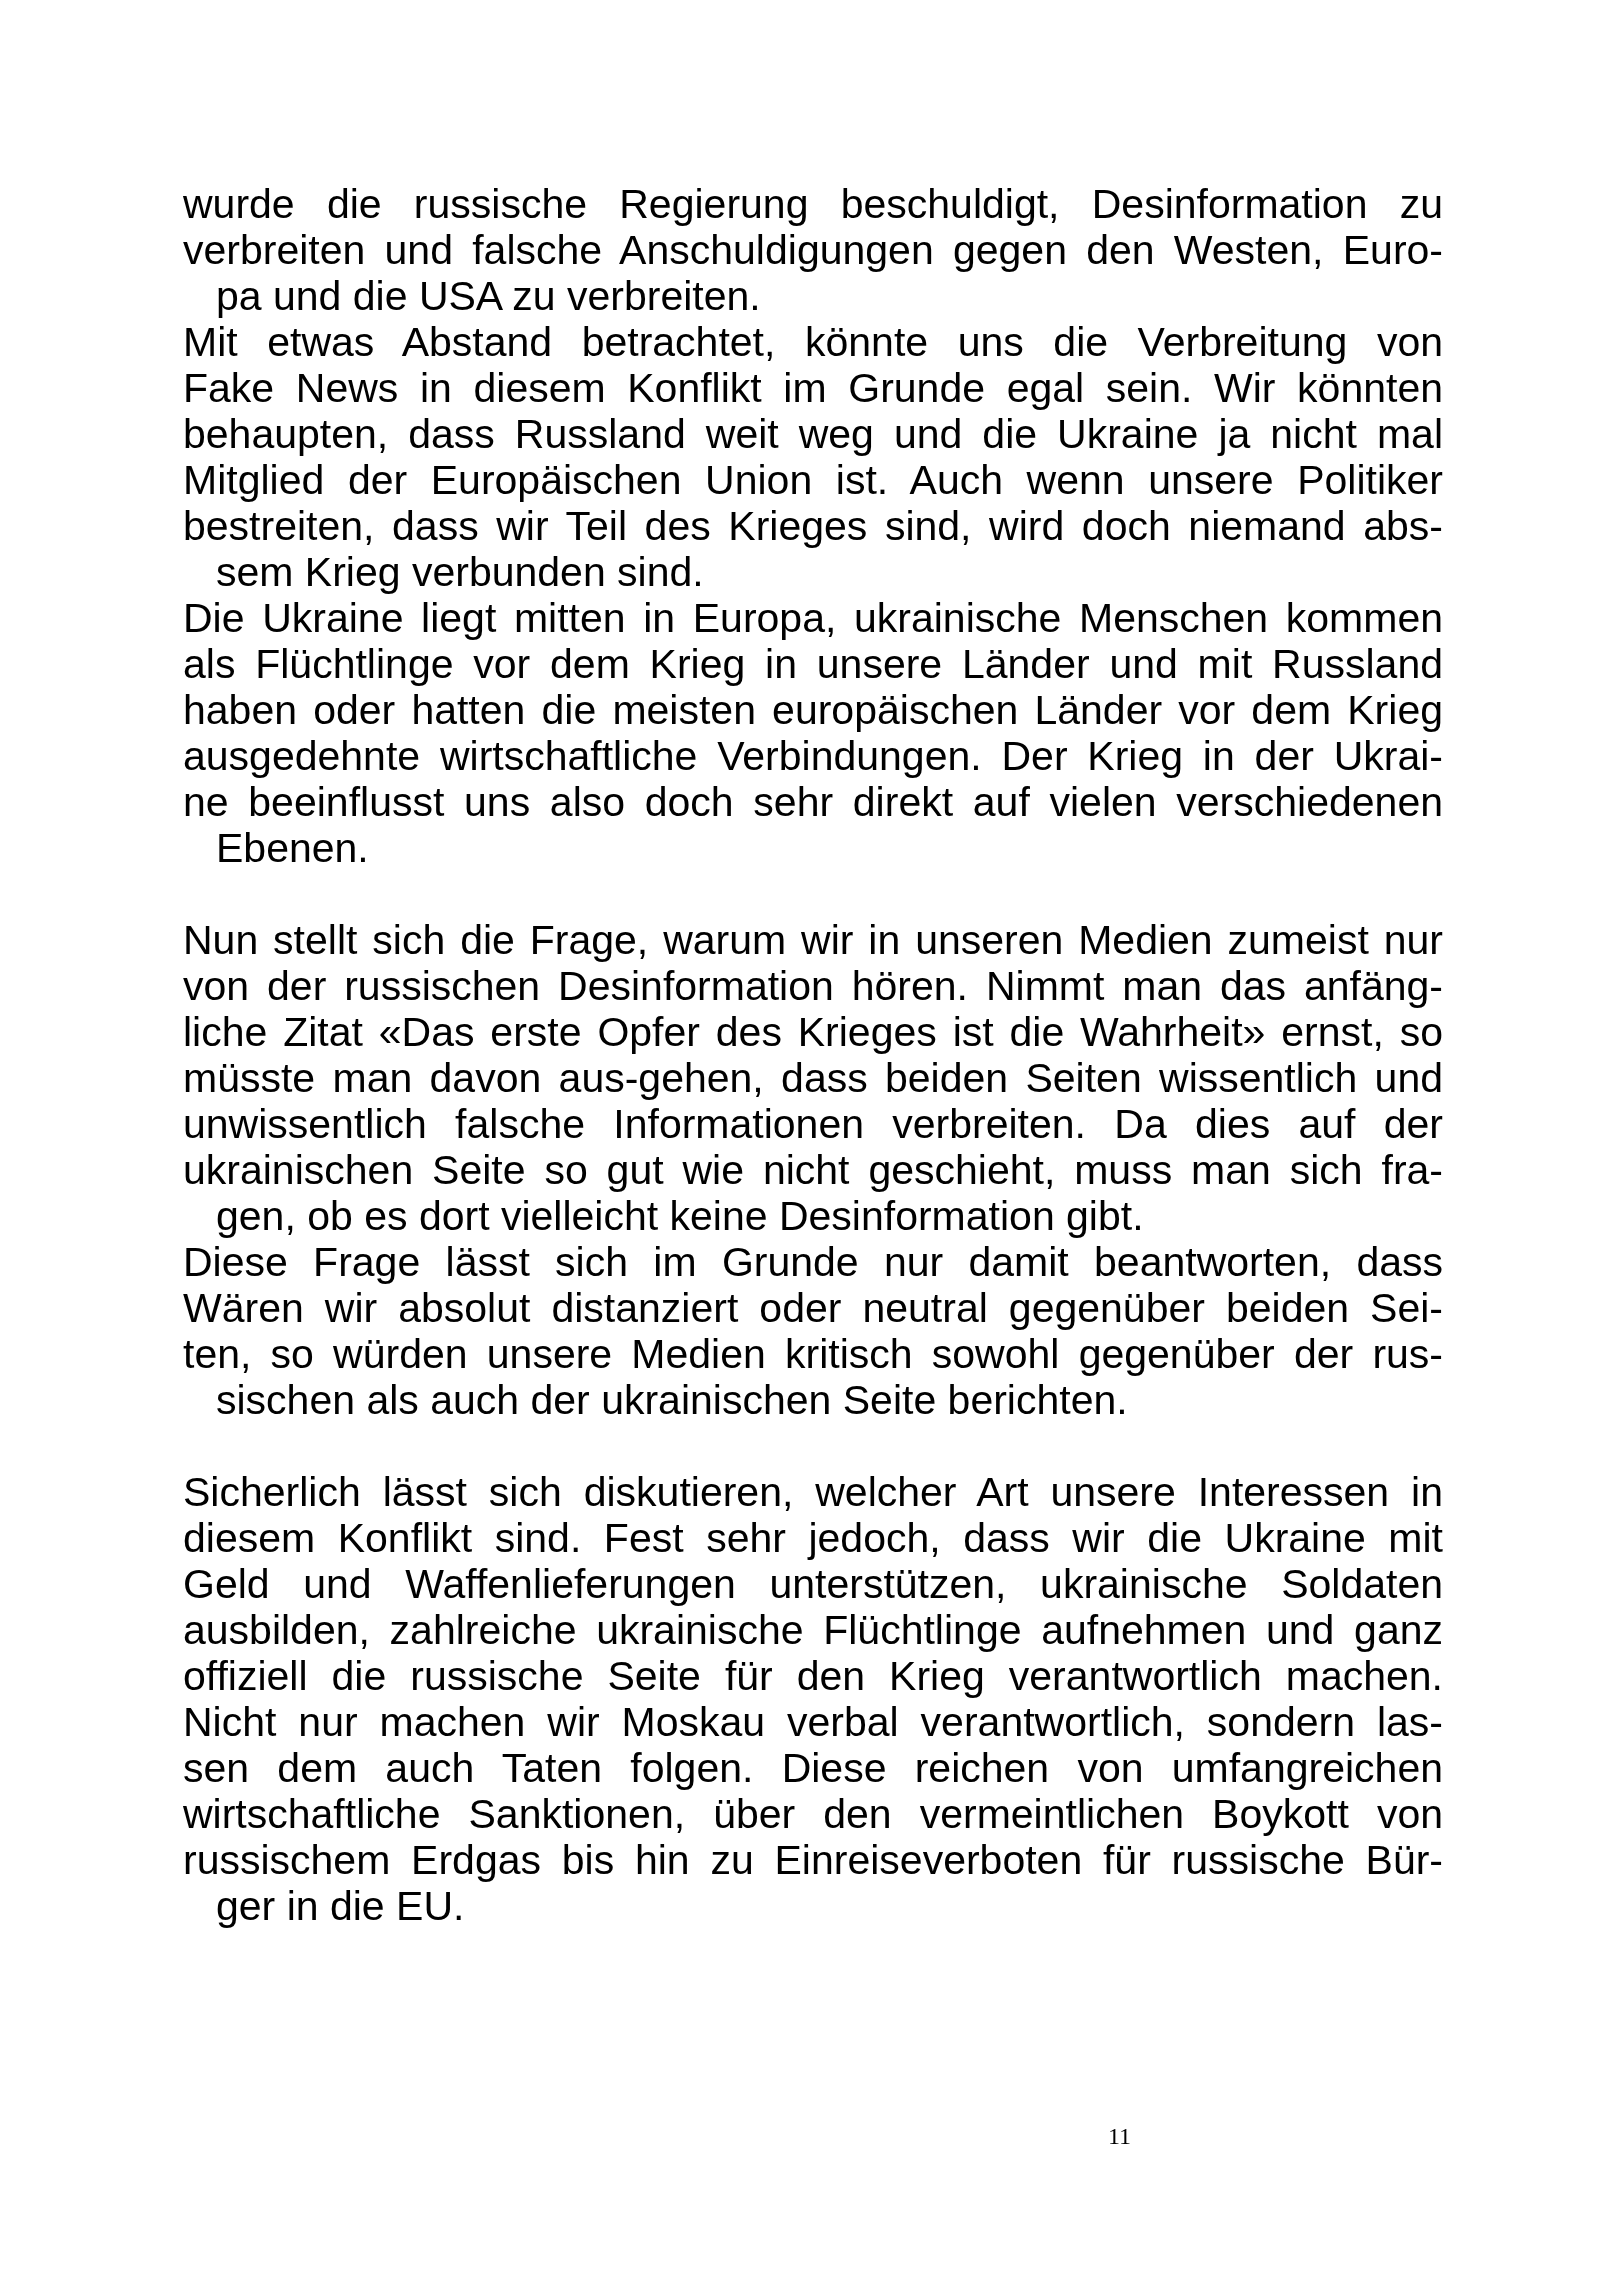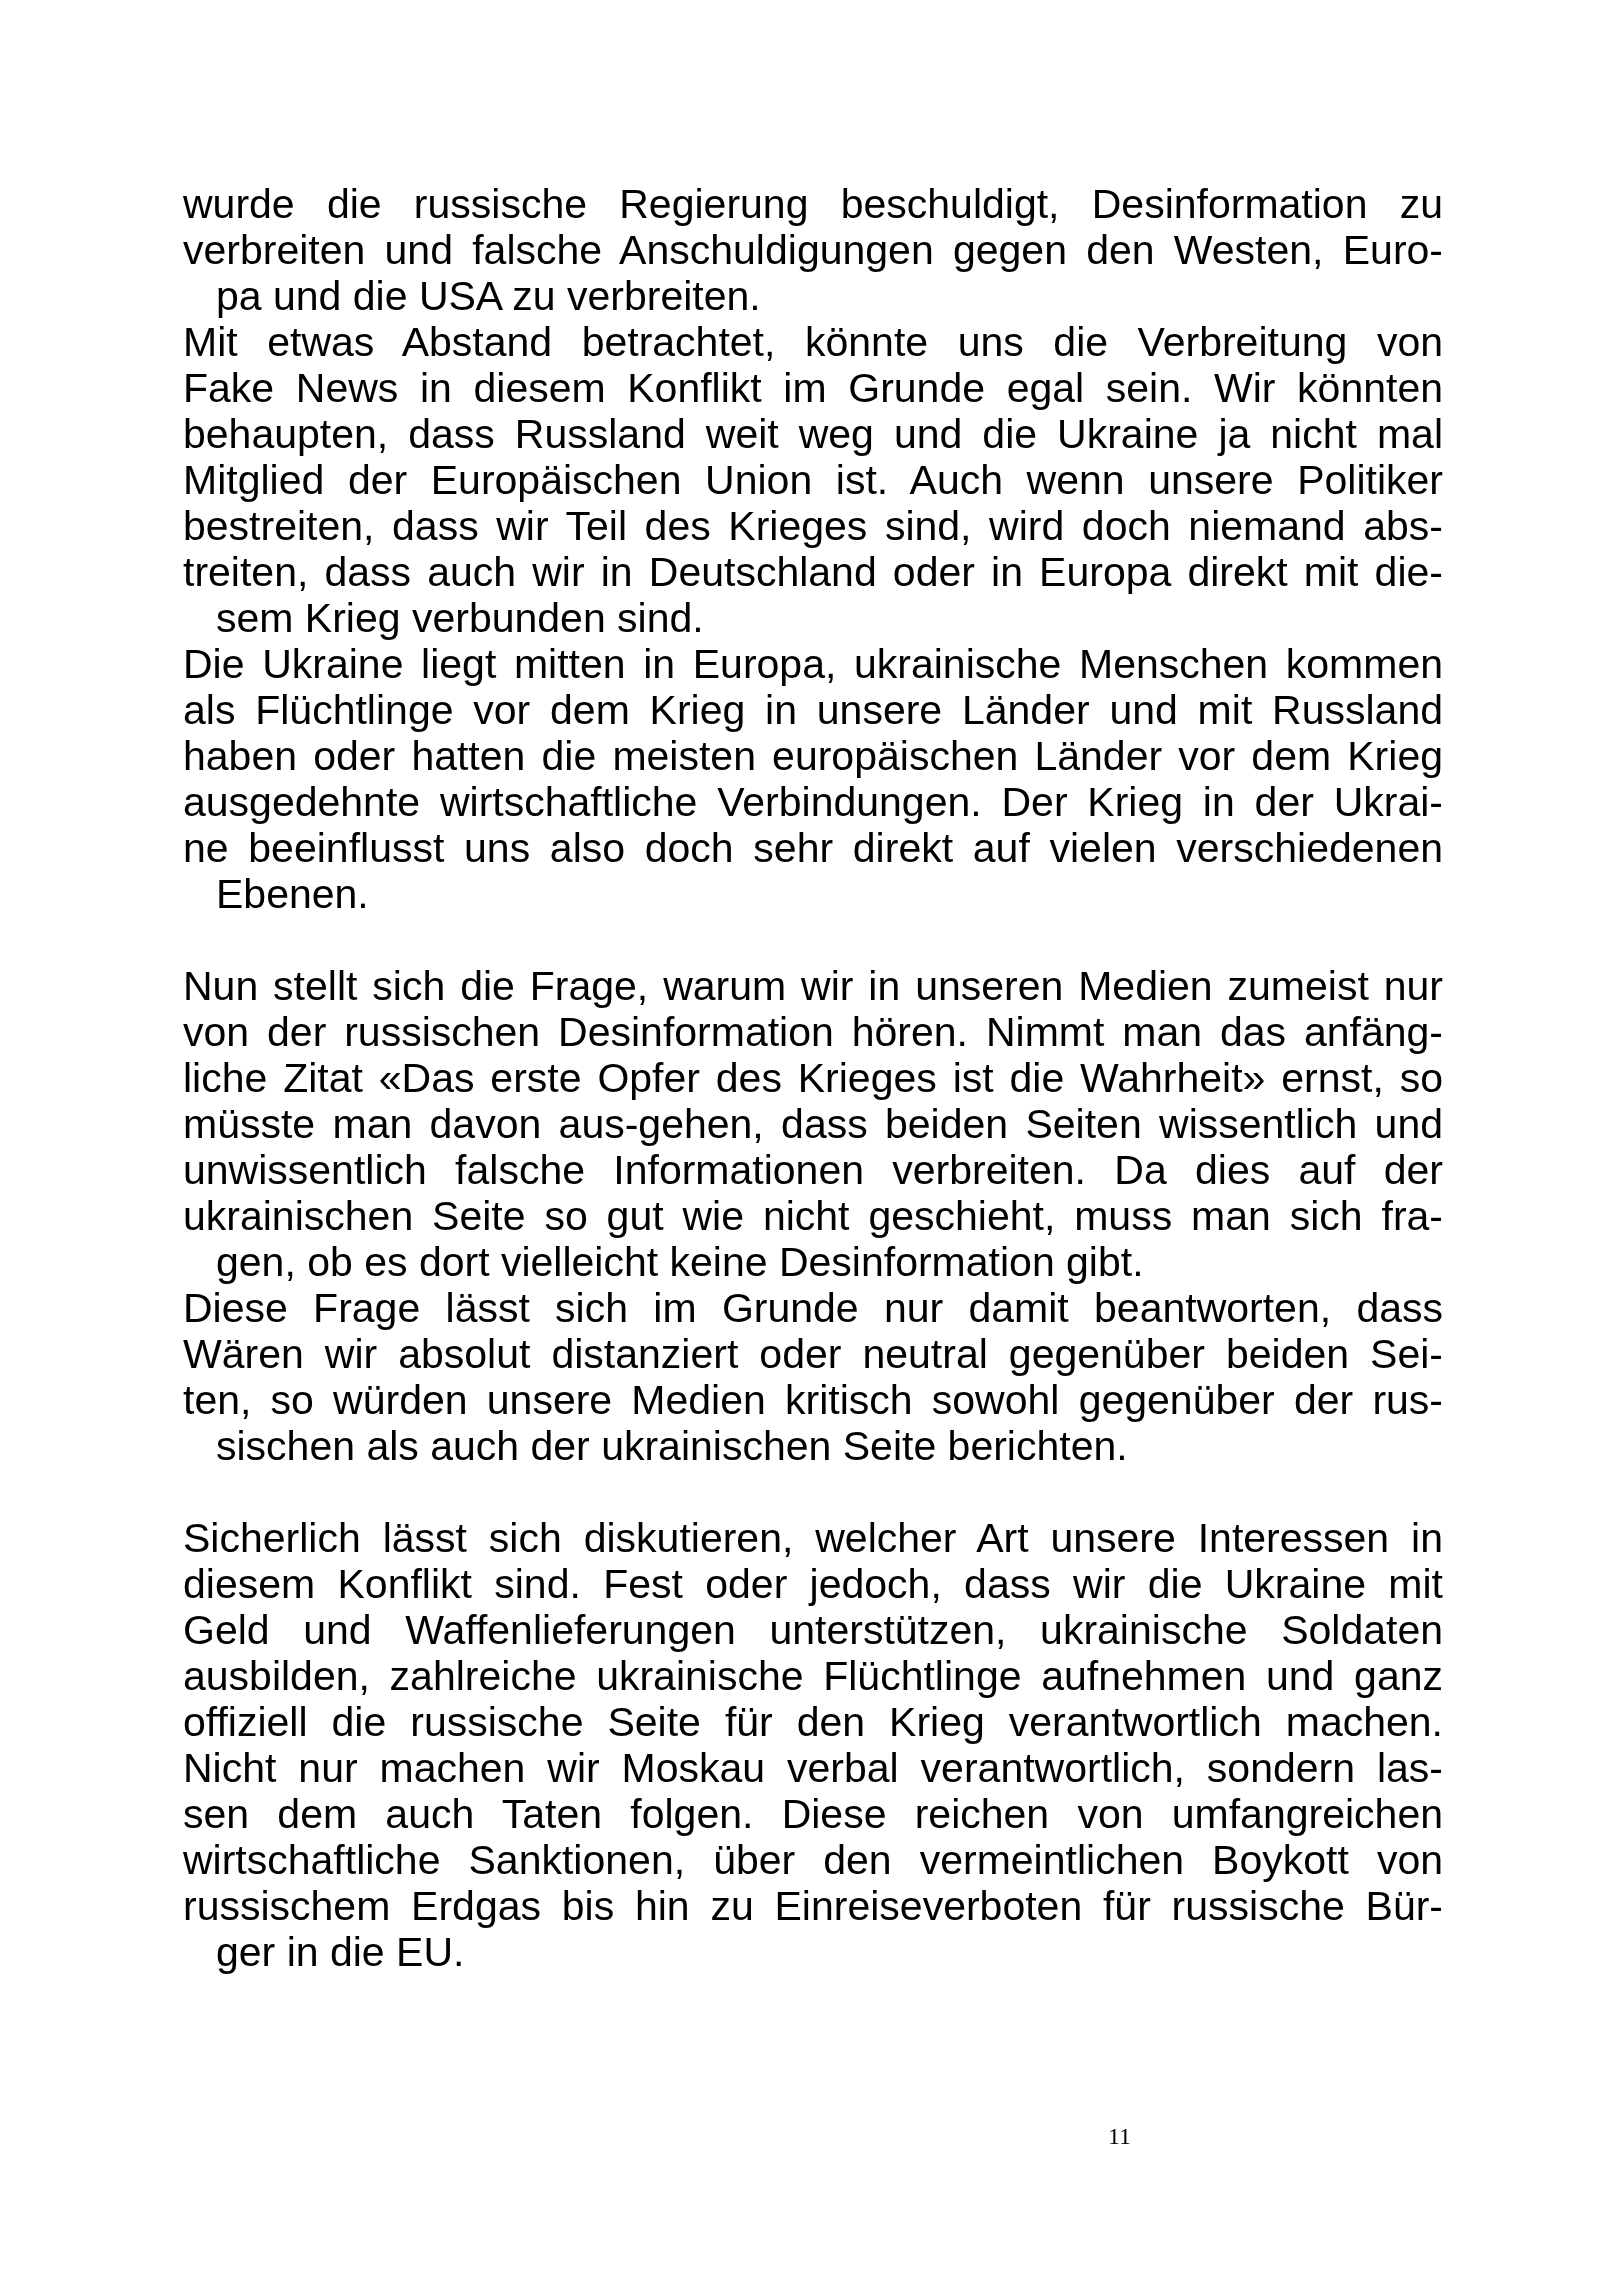--- a/index.html
+++ b/index.html
@@ -69,21 +69,20 @@
         <span class="line">wurde die russische Regierung beschuldigt, Desinformation zu</span>
         <span class="line">verbreiten und falsche Anschuldigungen gegen den Westen, Euro-</span>
         <span class="line last">pa und die USA zu verbreiten.</span>
       </div>
       <div class="para">
         <span class="line">Mit etwas Abstand betrachtet, könnte uns die Verbreitung von</span>
         <span class="line">Fake News in diesem Konflikt im Grunde egal sein. Wir könnten</span>
         <span class="line">behaupten, dass Russland weit weg und die Ukraine ja nicht mal</span>
         <span class="line">Mitglied der Europäischen Union ist. Auch wenn unsere Politiker</span>
         <span class="line">bestreiten, dass wir Teil des Krieges sind, wird doch niemand abs-</span>
-        <span class="line">treiten, dass auch wir in Deutschland oder in Europa direkt mit die-</span>
         <span class="line last">sem Krieg verbunden sind.</span>
       </div>
       <div class="para">
         <span class="line">Die Ukraine liegt mitten in Europa, ukrainische Menschen kommen</span>
         <span class="line">als Flüchtlinge vor dem Krieg in unsere Länder und mit Russland</span>
         <span class="line">haben oder hatten die meisten europäischen Länder vor dem Krieg</span>
         <span class="line">ausgedehnte wirtschaftliche Verbindungen. Der Krieg in der Ukrai-</span>
         <span class="line">ne beeinflusst uns also doch sehr direkt auf vielen verschiedenen</span>
         <span class="line last">Ebenen.</span>
       </div>
@@ -99,21 +98,21 @@
       </div>
       <div class="para">
         <span class="line">Diese Frage lässt sich im Grunde nur damit beantworten, dass</span>
         <span class="line">Wären wir absolut distanziert oder neutral gegenüber beiden Sei-</span>
         <span class="line">ten, so würden unsere Medien kritisch sowohl gegenüber der rus-</span>
         <span class="line last">sischen als auch der ukrainischen Seite berichten.</span>
       </div>
       <div class="para-gap"></div>
       <div class="para">
         <span class="line">Sicherlich lässt sich diskutieren, welcher Art unsere Interessen in</span>
-        <span class="line">diesem Konflikt sind. Fest oder jedoch, dass wir die Ukraine mit</span>
+        <span class="line">diesem Konflikt sind. Fest sehr jedoch, dass wir die Ukraine mit</span>
         <span class="line">Geld und Waffenlieferungen unterstützen, ukrainische Soldaten</span>
         <span class="line">ausbilden, zahlreiche ukrainische Flüchtlinge aufnehmen und ganz</span>
         <span class="line">offiziell die russische Seite für den Krieg verantwortlich machen.</span>
         <span class="line">Nicht nur machen wir Moskau verbal verantwortlich, sondern las-</span>
         <span class="line">sen dem auch Taten folgen. Diese reichen von umfangreichen</span>
         <span class="line">wirtschaftliche Sanktionen, über den vermeintlichen Boykott von</span>
         <span class="line">russischem Erdgas bis hin zu Einreiseverboten für russische Bür-</span>
         <span class="line last">ger in die EU.</span>
       </div>
     </div>

